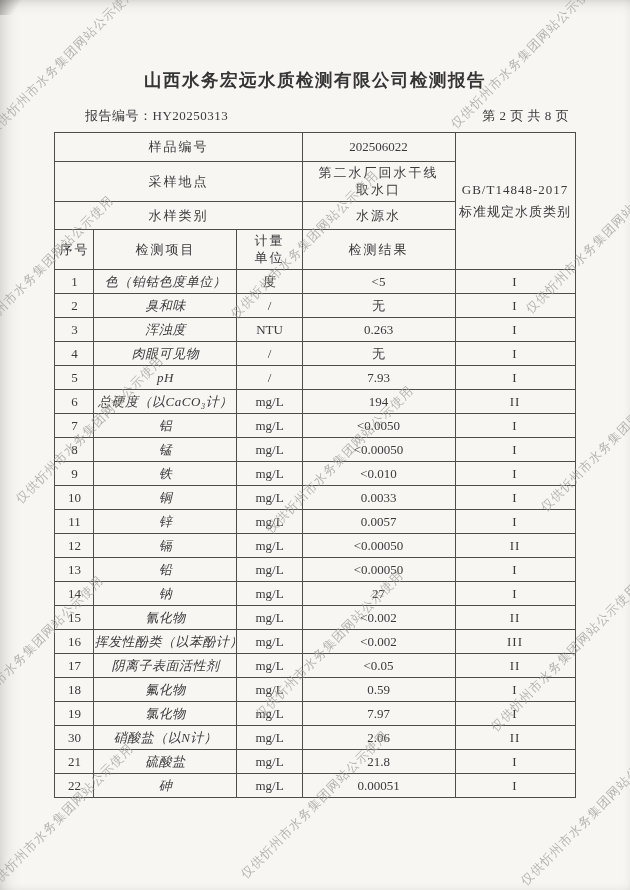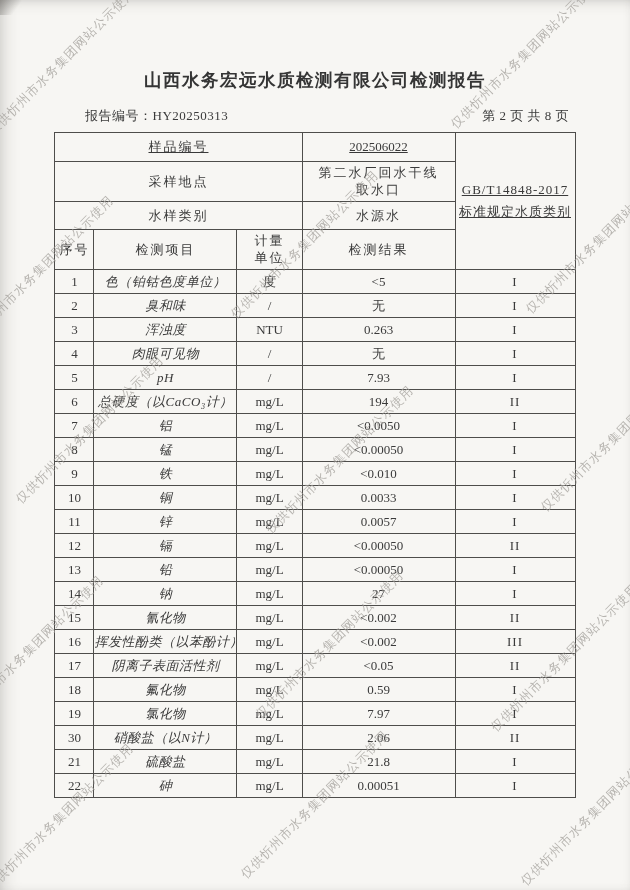--- a/index.html
+++ b/index.html
@@ -52,21 +52,21 @@
     border-collapse: collapse; table-layout: fixed;
   }
   table.report td {
     border: 1px solid #4e4d4b;
     text-align: center;
     vertical-align: middle;
     font-size: 13px;
     padding: 0;
     overflow: hidden;
   }
-  .r-info1 { height: 29px; text-decoration: underline; }
+  .r-info1 { height: 29px; }
   .r-info2 { height: 40px; }
   .r-info3 { height: 28px; }
   .r-head  { height: 40px; margin-top: 8px; }
   .r-data  { height: 24px; }
   .zh { letter-spacing: 2px; }
   .pre { white-space: pre-line; line-height: 1.3; }
   .gb-cell { font-size: 13px; letter-spacing: 1px; white-space: pre-line; line-height: 1.7; margin-top: 28px; }
   td.col-item {
     text-align: left; padding-left: 8px;
     font-size: 12.5px; letter-spacing: .5px;

